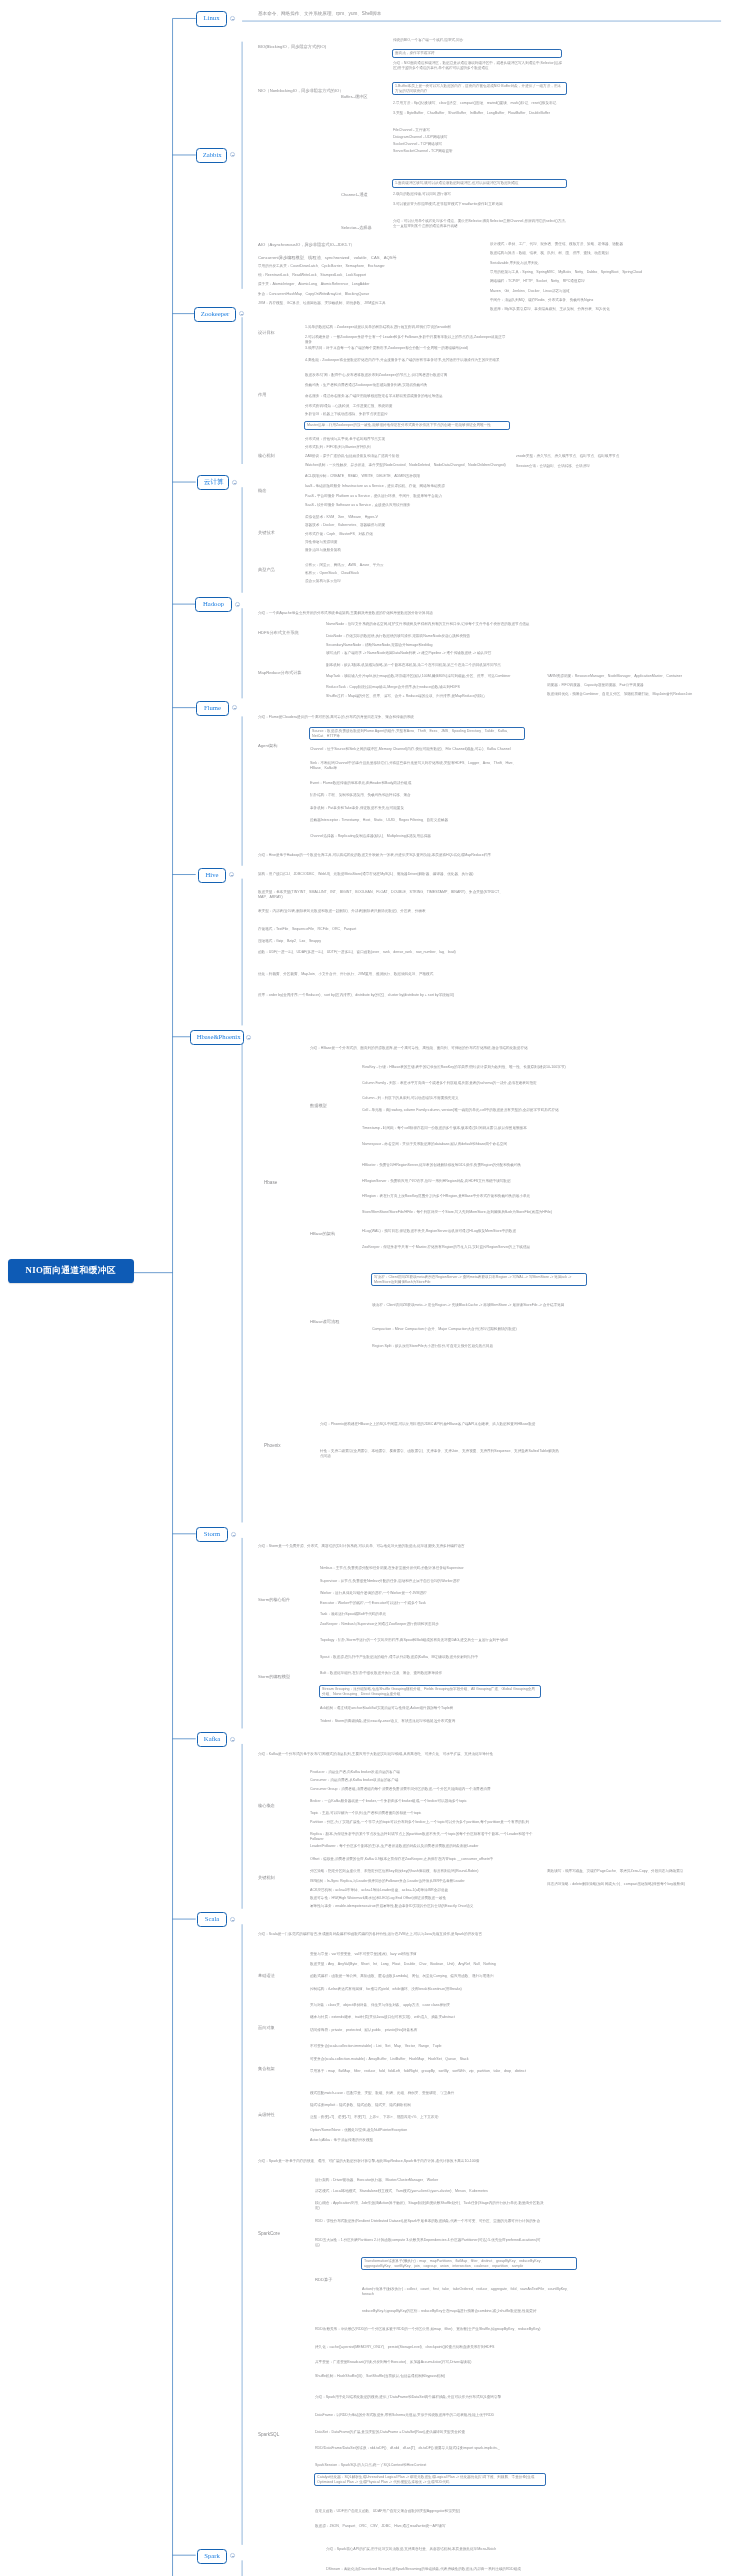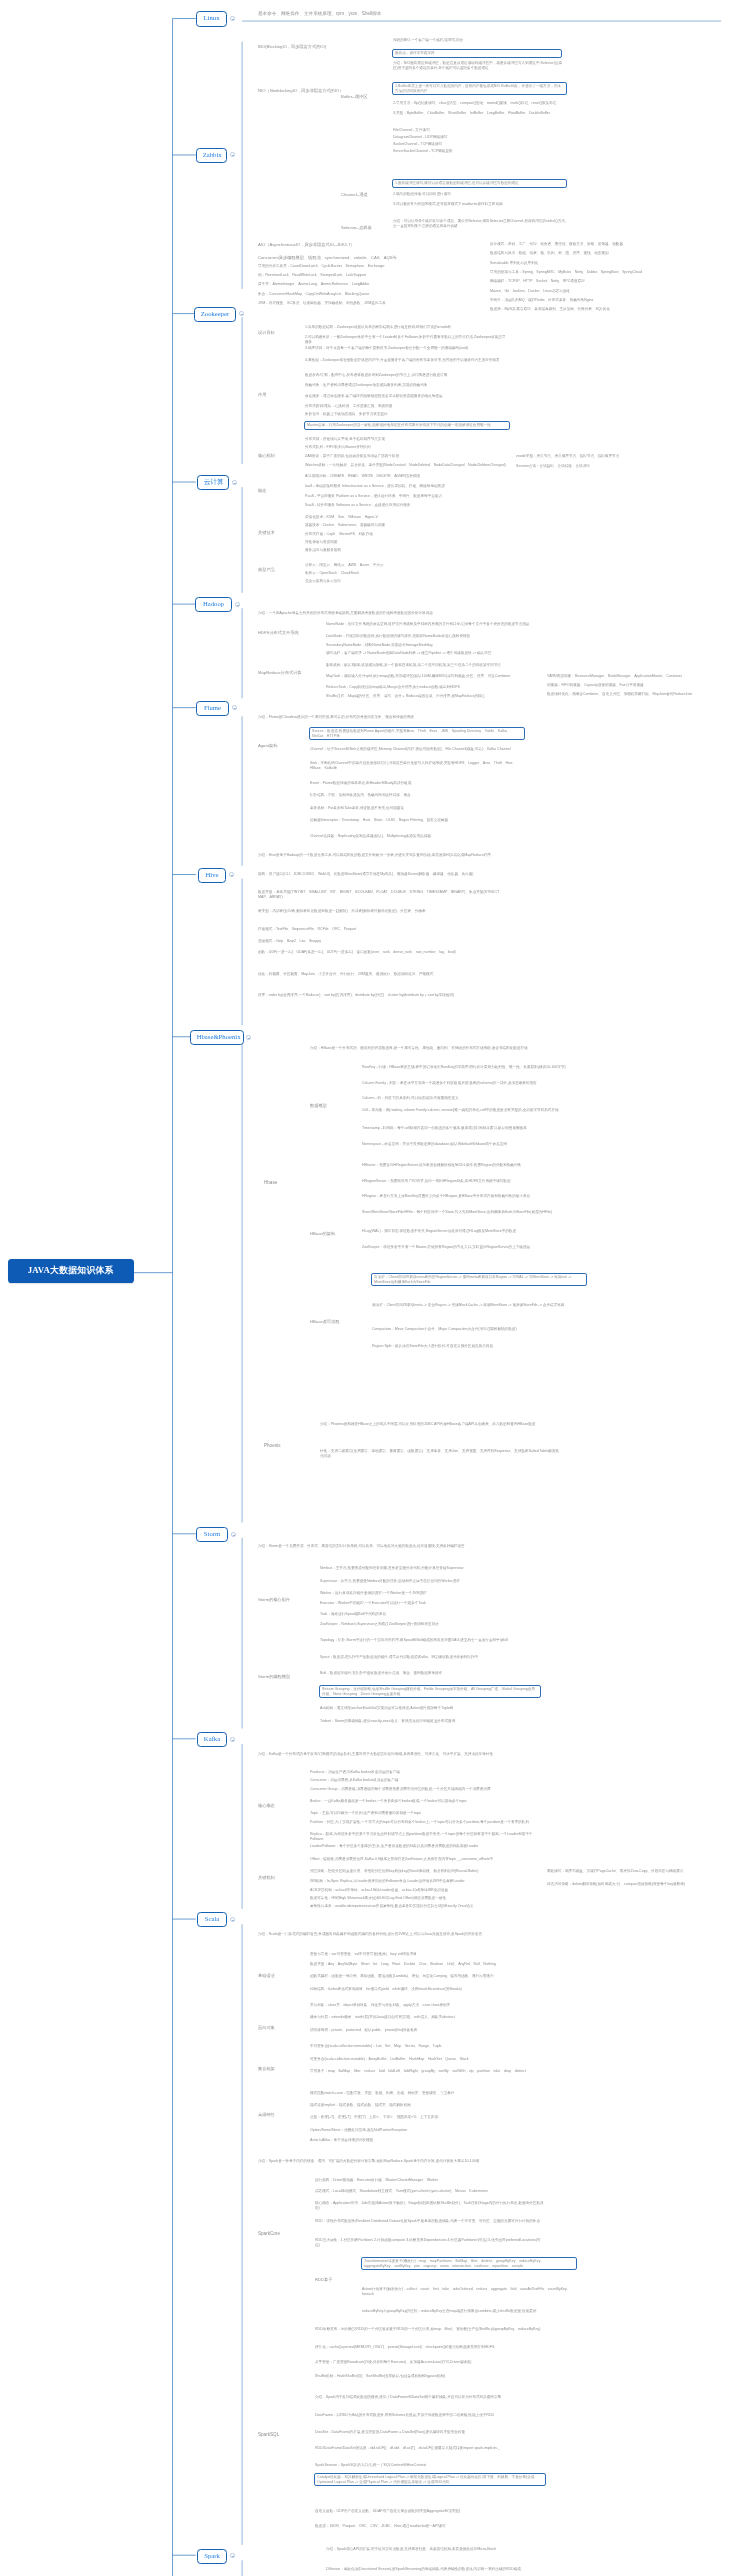--- a/index.html
+++ b/index.html
@@ -119,21 +119,21 @@
     <path d="M470,1180 L470,1355" stroke="#1462b3" stroke-width="0.9" fill="none"></path>
     <path d="M470,1390 L470,1680" stroke="#1462b3" stroke-width="0.9" fill="none"></path>
     <path d="M470,1705 L470,1990" stroke="#1462b3" stroke-width="0.9" fill="none"></path>
     <path d="M470,2020 L470,2955" stroke="#1462b3" stroke-width="0.9" fill="none"></path>
     <path d="M470,2985 L470,3355" stroke="#1462b3" stroke-width="0.9" fill="none"></path>
     <path d="M470,3385 L470,3705" stroke="#1462b3" stroke-width="0.9" fill="none"></path>
     <path d="M470,3735 L470,4940" stroke="#1462b3" stroke-width="0.9" fill="none"></path>
     <path d="M470,4970 L470,5470" stroke="#1462b3" stroke-width="0.9" fill="none"></path>
   </svg>
 
-  <div class="node root-node" style="left:7.7px; top:1259px; width:126px;">JAVA大数据知识体系</div>
+  <div class="node root-node" style="left:7.7px; top:1259px; width:126px;">NIO面向通道和缓冲区</div>
 
   <div class="node lvl1-node" style="left:196px; top:11.3px; width:31px;">Linux</div>
   <span class="toggle" style="left:230px; top:16px;"></span>
 
   <div class="node lvl1-node" style="left:196px; top:148px; width:31px;">Zabbix</div>
   <span class="toggle" style="left:230px; top:152px;"></span>
 
   <div class="node lvl1-node" style="left:194px; top:307px; width:42px;">Zookeeper</div>
   <span class="toggle" style="left:239px; top:311px;"></span>
 

